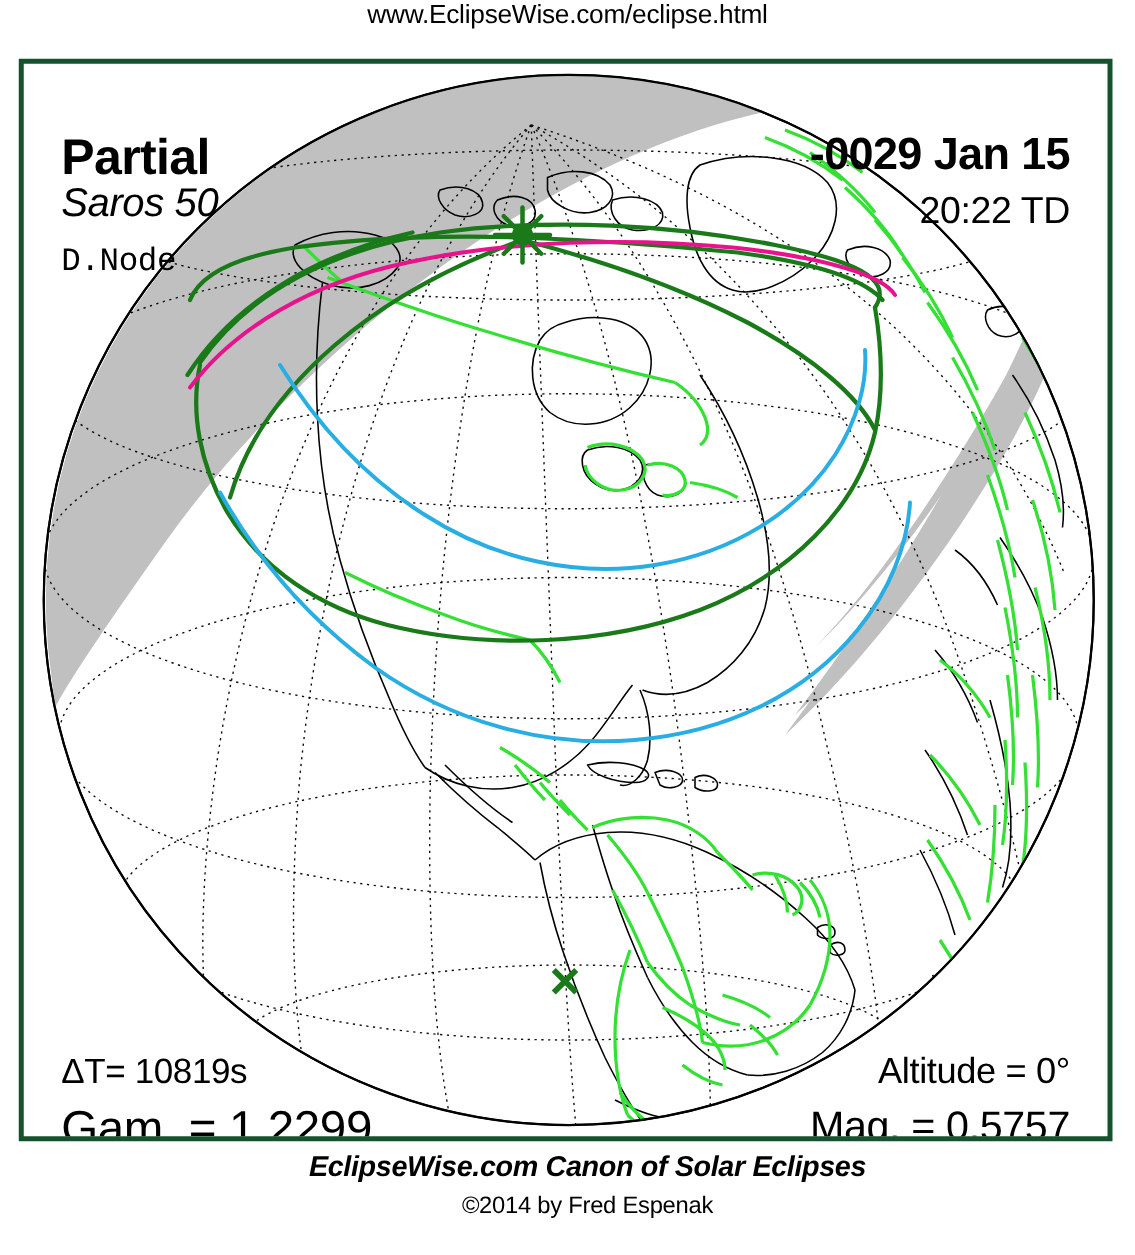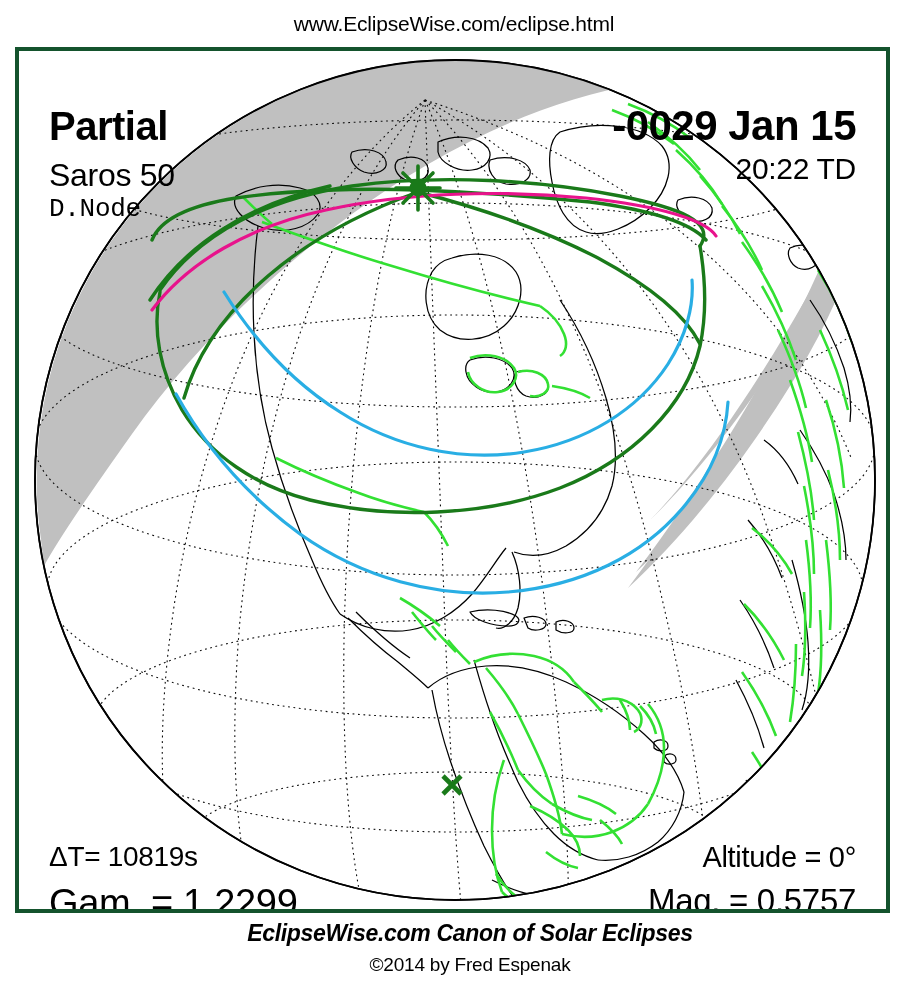--- a/index.html
+++ b/index.html
@@ -1,34 +1,34 @@
 <!DOCTYPE html>
 <html><head>
 <meta charset="utf-8">
 <style>
   html,body{margin:0;padding:0;background:#ffffff;}
   body{width:908px;height:1004px;overflow:hidden;
        font-family:"Liberation Sans","DejaVu Sans",sans-serif;color:#000;}
   #page{position:relative;width:908px;height:1004px;}
 
   .url-bar{position:absolute;top:0;left:0;width:908px;height:36px;
-           display:flex;align-items:flex-end;justify-content:center;
+           display:flex;align-items:flex-start;justify-content:center;
            font-size:21px;letter-spacing:-0.2px;color:#000;}
 
   .frame{position:absolute;left:15px;top:47px;width:875px;height:866px;
          border:4px solid #14532d;box-sizing:border-box;background:#fff;
          overflow:hidden;}
 
   .map-svg{position:absolute;left:-19px;top:-51px;}
 
   .lbl{position:absolute;white-space:nowrap;line-height:1;}
   .lbl-type{left:30px;top:55px;font-size:40px;font-weight:bold;letter-spacing:-0.5px;}
-  .lbl-saros{left:30px;top:108px;font-size:32px;letter-spacing:-0.3px;}
+  .lbl-saros{left:30px;top:95px;font-size:32px;letter-spacing:-0.3px;font-style:italic;}
   .lbl-node{left:30px;top:145px;font-size:26px;letter-spacing:-0.3px;font-family:Liberation Mono, monospace;}
-  .lbl-date{right:30px;top:54px;font-size:42px;font-weight:bold;letter-spacing:-0.5px;text-align:right;}
+  .lbl-date{right:30px;top:54px;font-size:36px;font-weight:bold;letter-spacing:-0.5px;text-align:right;}
   .lbl-time{right:30px;top:103px;font-size:30px;letter-spacing:-0.3px;text-align:left;}
   .lbl-dt{left:30px;top:792px;font-size:28px;letter-spacing:-0.3px;}
   .lbl-gam{left:30px;top:833px;font-size:38px;letter-spacing:-0.3px;}
   .lbl-alt{right:30px;top:792px;font-size:29px;letter-spacing:-0.3px;text-align:right;}
   .lbl-mag{right:30px;top:833px;font-size:33px;letter-spacing:-0.3px;text-align:right;}
 
   .footer{position:absolute;left:0;top:920px;width:908px;text-align:center;padding-left:16px;}
   .footer-title{font-size:23px;font-weight:bold;font-style:italic;letter-spacing:-0.3px;
                 margin-bottom:7px;}
   .footer-credit{font-size:19px;letter-spacing:-0.2px;}

